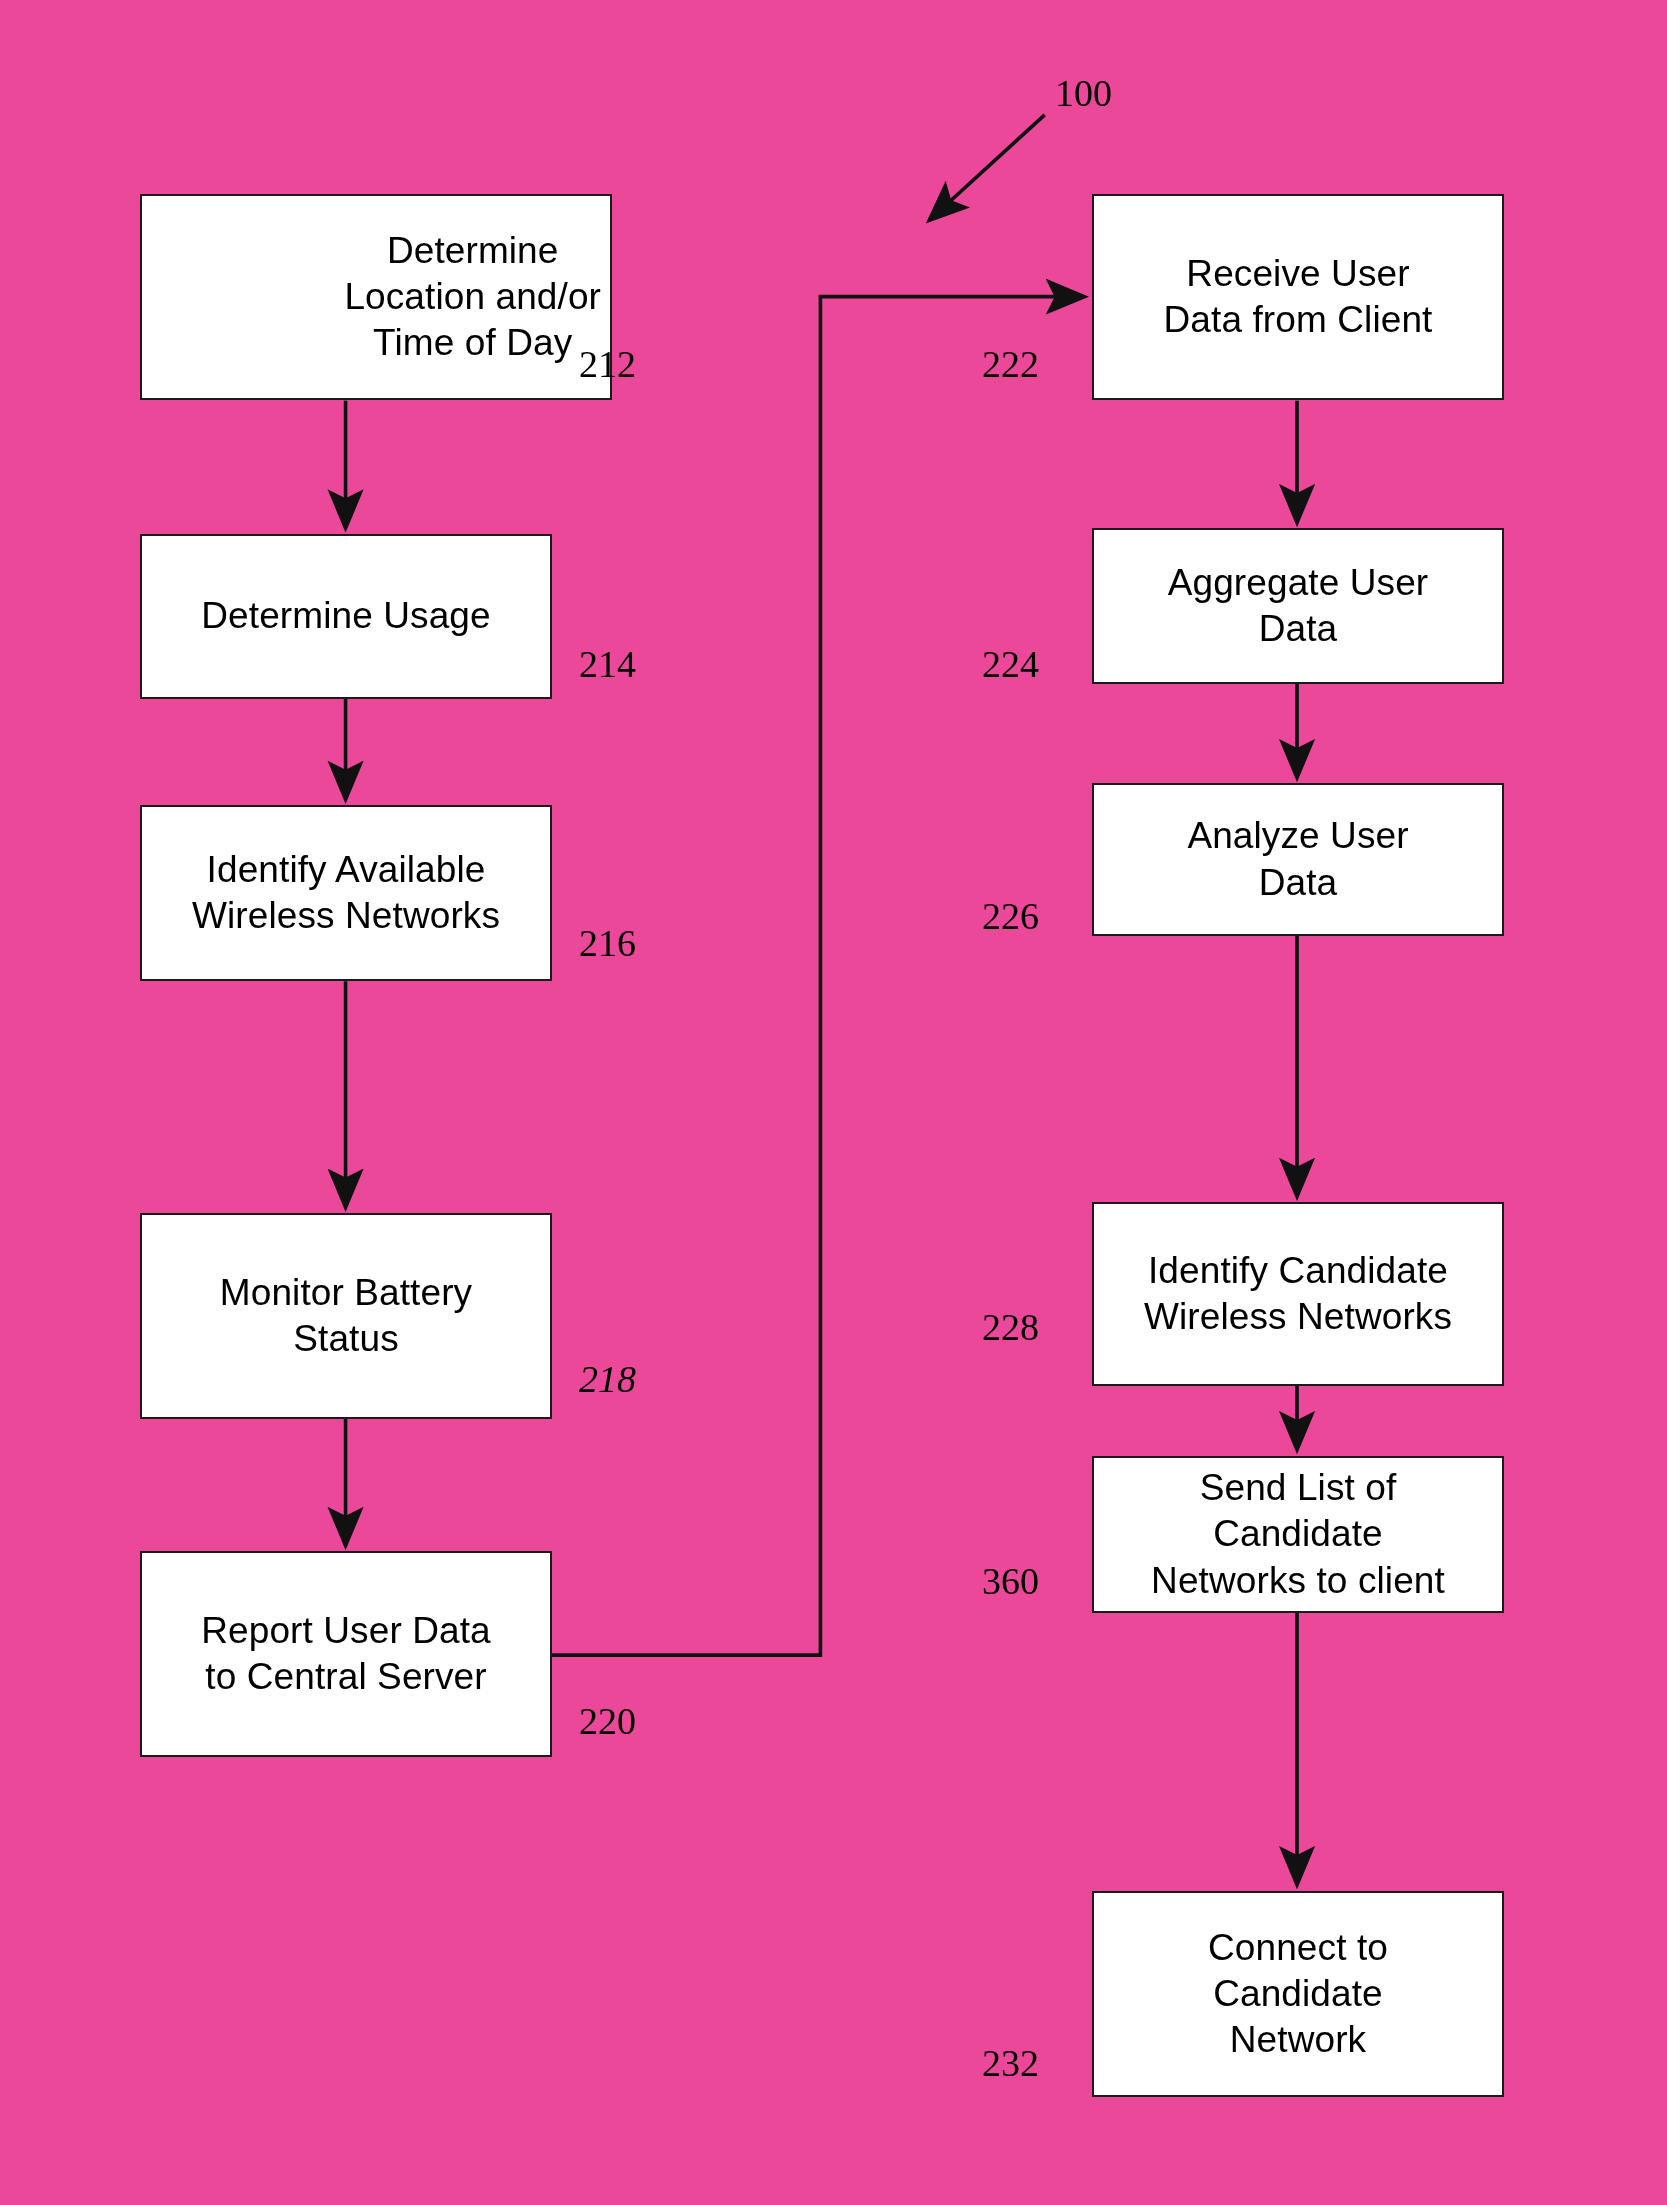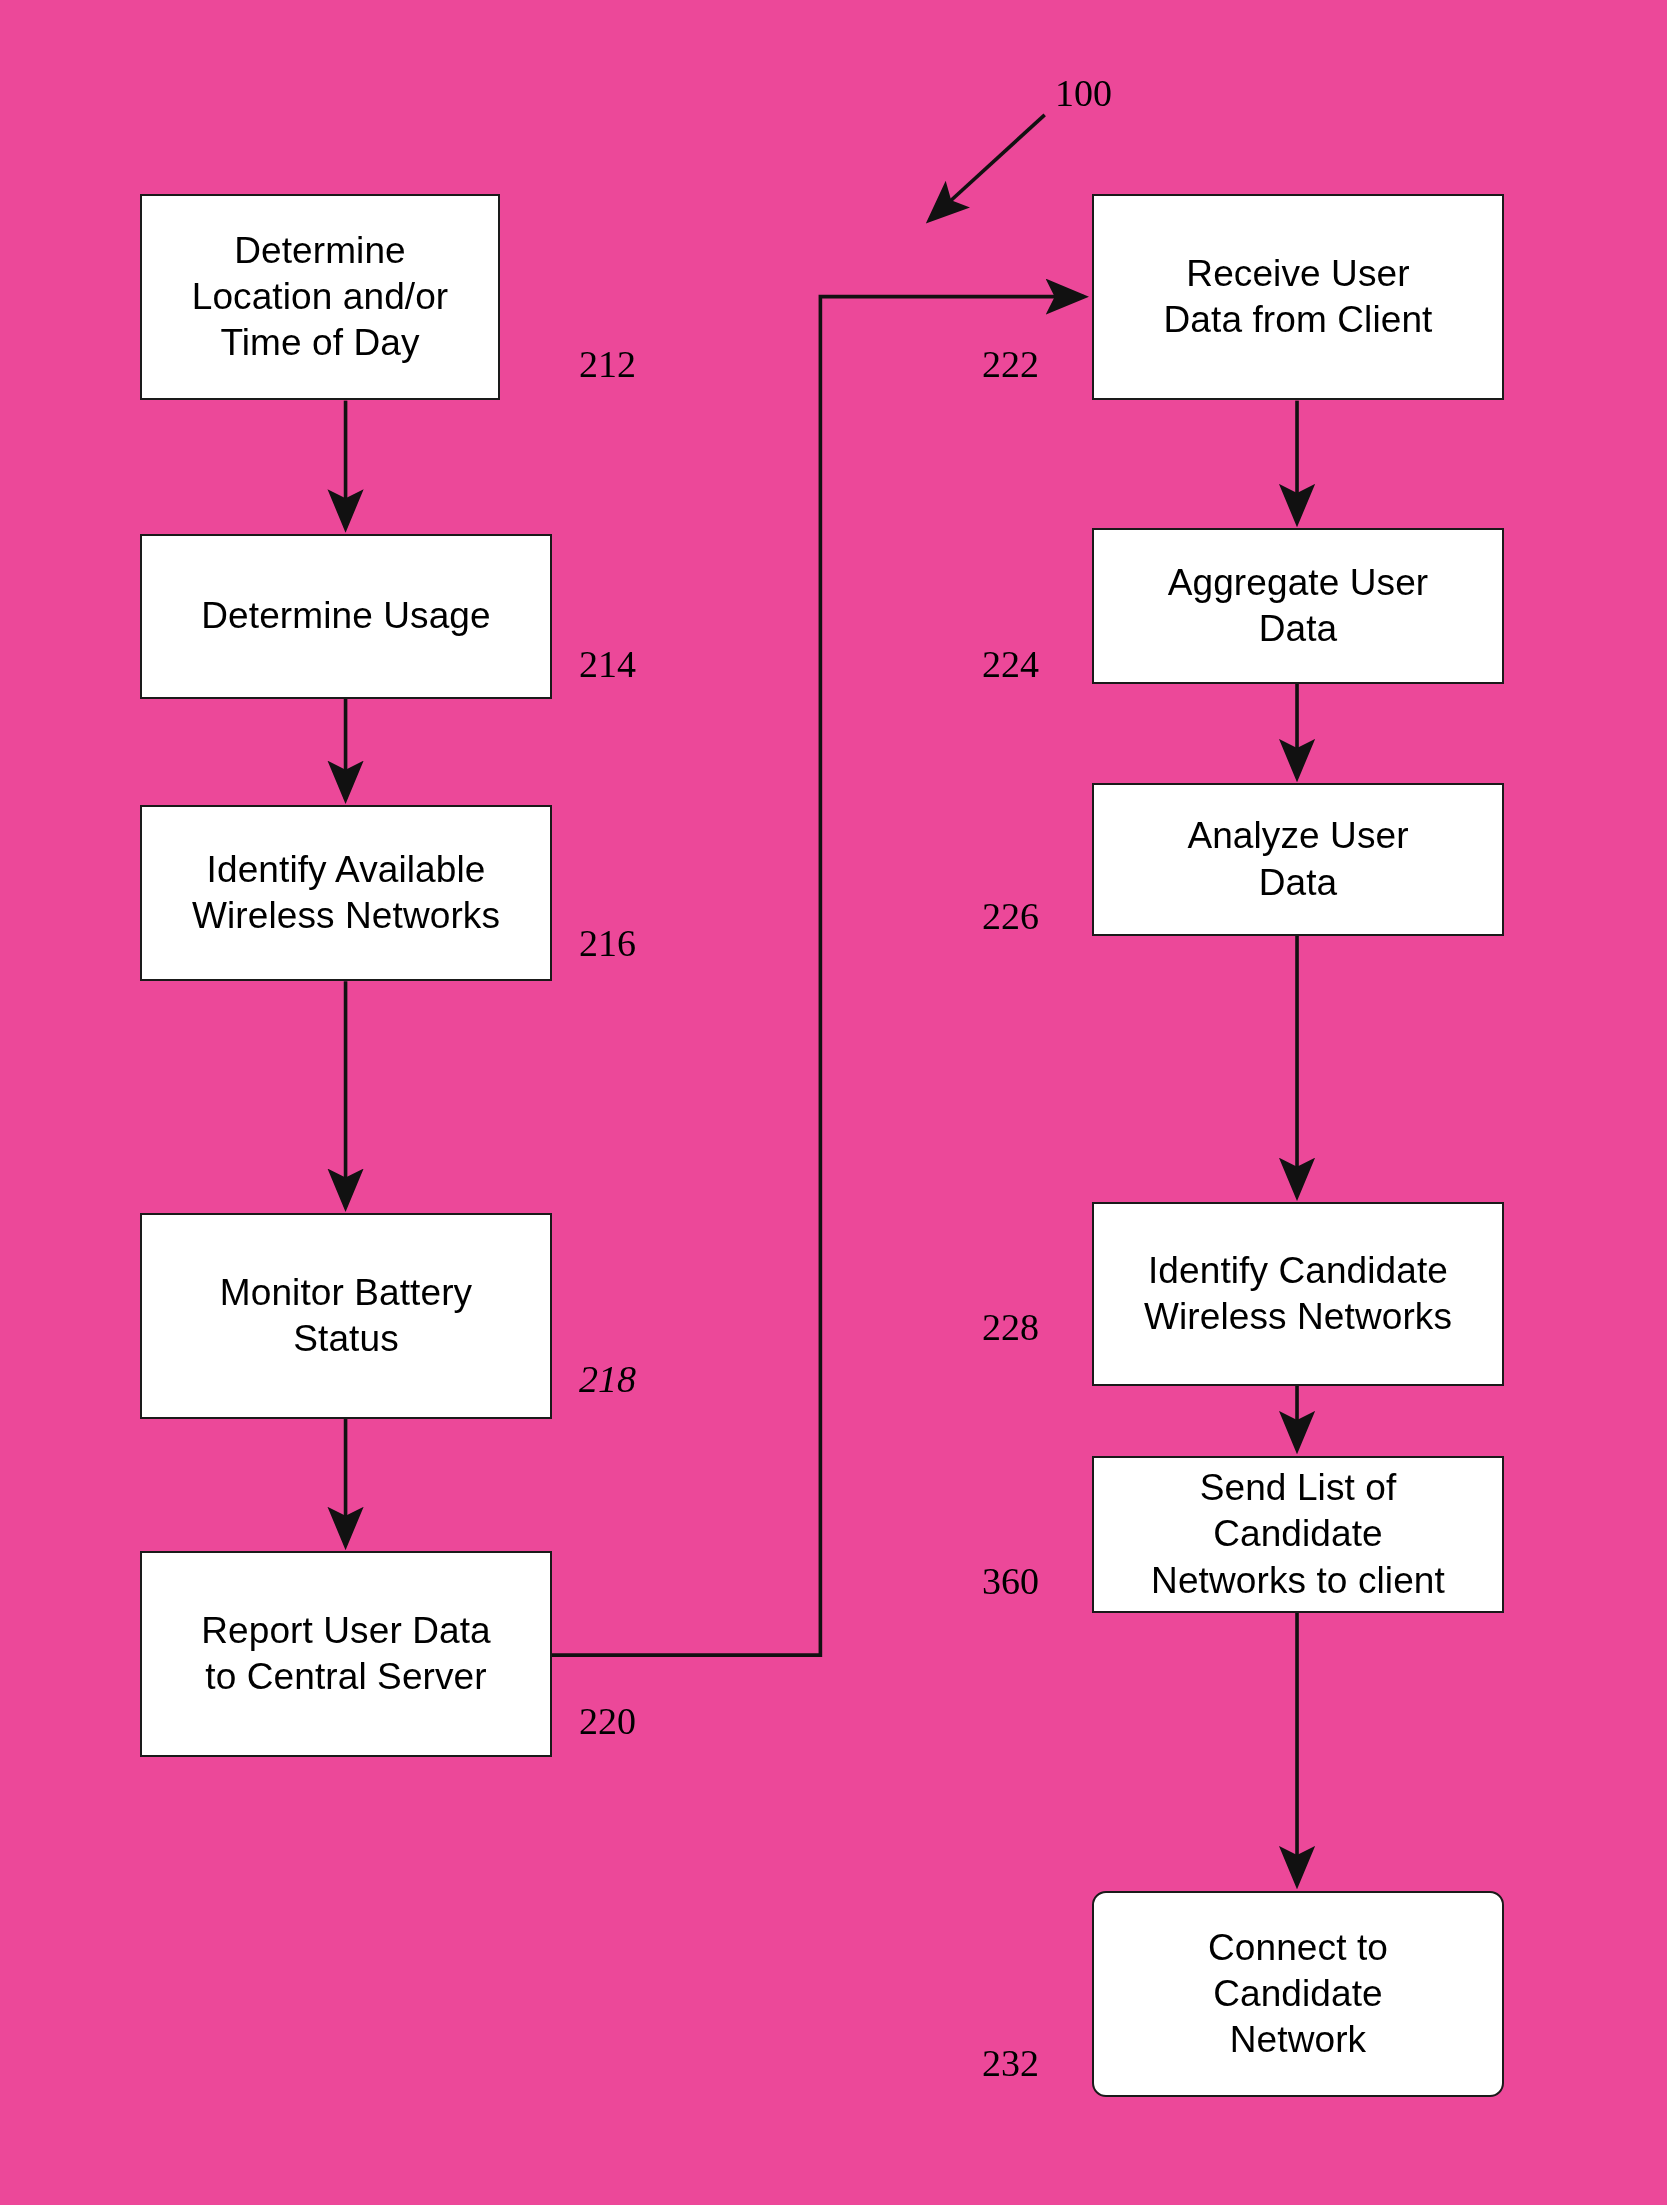--- a/index.html
+++ b/index.html
@@ -82,21 +82,21 @@
     <line x1="1434" y1="756" x2="1434" y2="859" stroke="#111111" stroke-width="4" marker-end="url(#arrowhead)"></line>
     <line x1="1434" y1="1035" x2="1434" y2="1322" stroke="#111111" stroke-width="4" marker-end="url(#arrowhead)"></line>
     <line x1="1434" y1="1503" x2="1434" y2="1602" stroke="#111111" stroke-width="4" marker-end="url(#arrowhead)"></line>
     <line x1="1434" y1="1783" x2="1434" y2="2083" stroke="#111111" stroke-width="4" marker-end="url(#arrowhead)"></line>
 
     <line x1="1155" y1="127" x2="1028" y2="243" stroke="#111111" stroke-width="4" marker-end="url(#arrowhead)"></line>
   </svg>
 
   <div class="fig-num" style="left:1055px; top:71px;">100</div>
 
-  <div class="flow-box" style="left:140px; top:194px; width:360px; height:206px;">
+  <div class="flow-box" style="left:140px; top:194px; width:472px; height:206px;justify-content:flex-end;">
     <span class="flow-box-label">Determine
 Location and/or
 Time of Day</span>
   </div>
   <div class="ref-num" style="left:579px; top:342px;">212</div>
 
   <div class="flow-box" style="left:140px; top:534px; width:412px; height:165px;">
     <span class="flow-box-label">Determine Usage</span>
   </div>
   <div class="ref-num" style="left:579px; top:642px;">214</div>
@@ -143,21 +143,21 @@
   </div>
   <div class="ref-num" style="left:982px; top:1305px;">228</div>
 
   <div class="flow-box" style="left:1092px; top:1456px; width:412px; height:157px;">
     <span class="flow-box-label">Send List of
 Candidate
 Networks to client</span>
   </div>
   <div class="ref-num" style="left:982px; top:1559px;">360</div>
 
-  <div class="flow-box" style="left:1092px; top:1891px; width:412px; height:206px;border-radius:14px;">
+  <div class="flow-box" style="left:1092px; top:1891px; width:412px; height:206px;">
     <span class="flow-box-label">Connect to
 Candidate
 Network</span>
   </div>
   <div class="ref-num" style="left:982px; top:2041px;">232</div>
 
 </div>
 
 
 </body></html>

